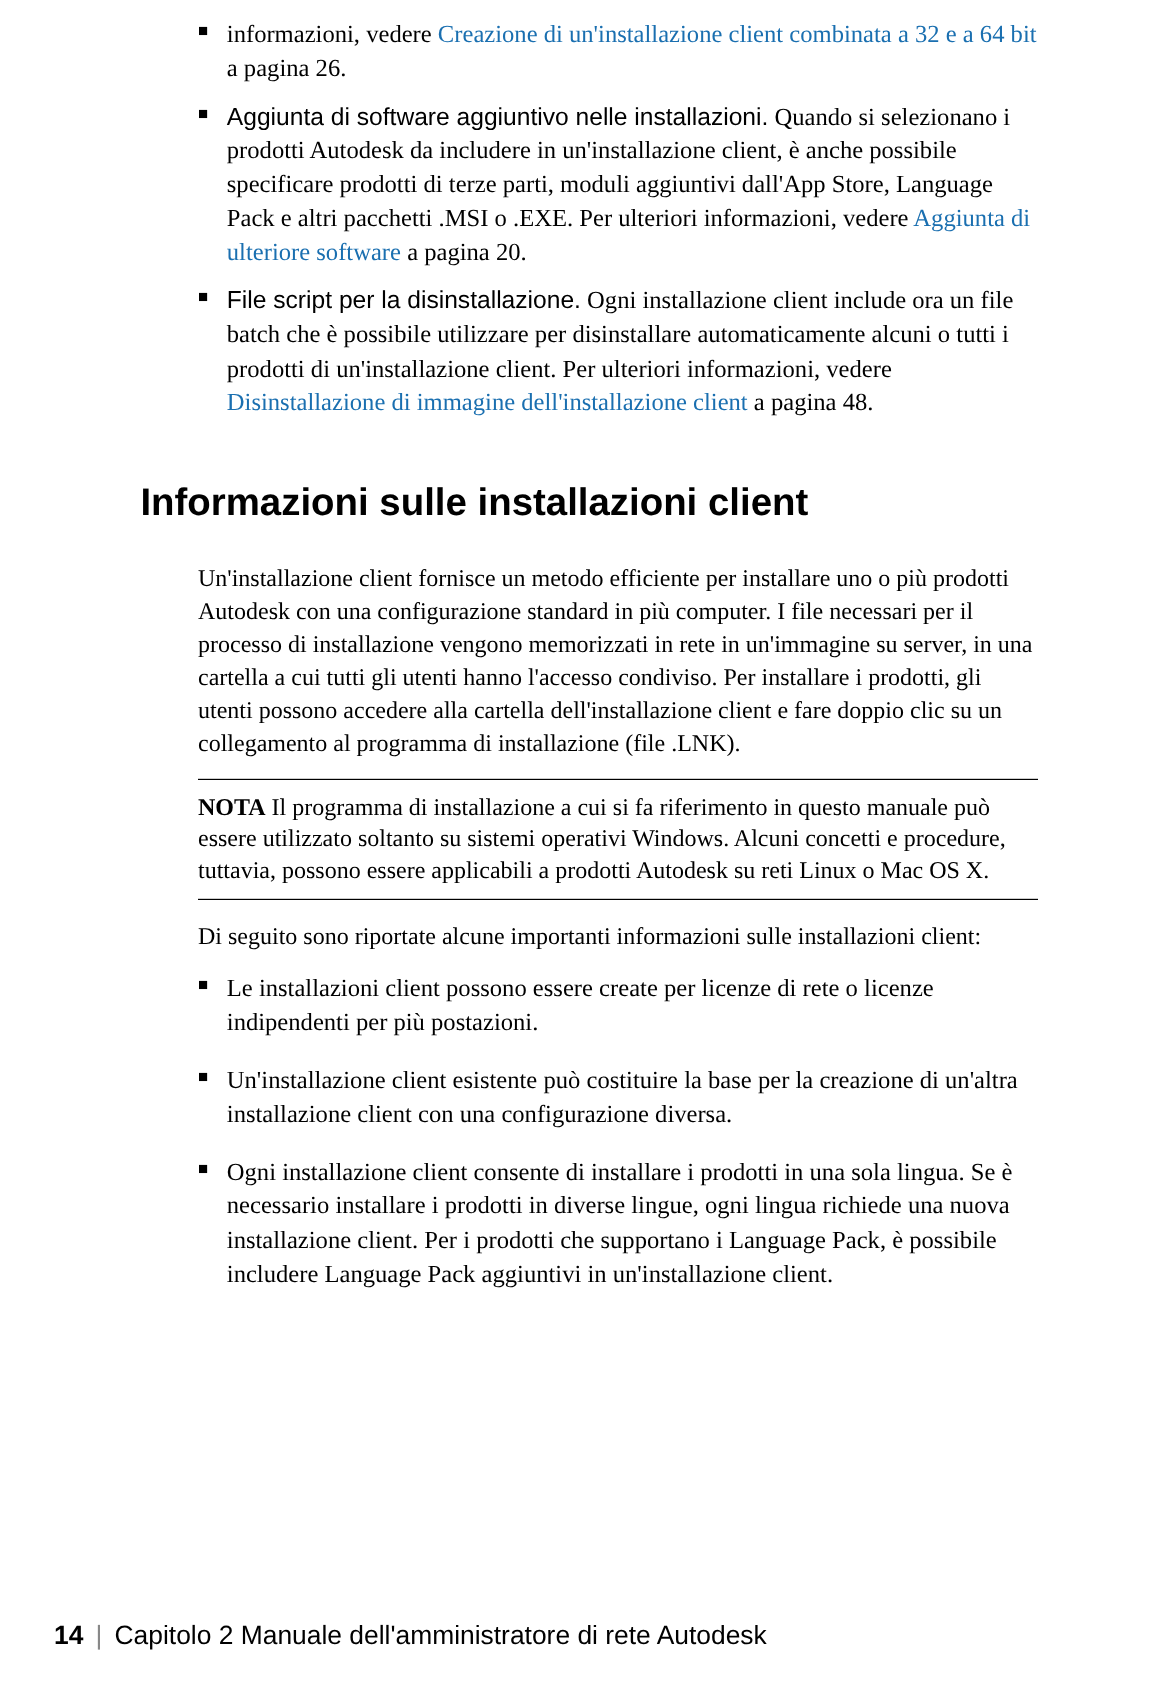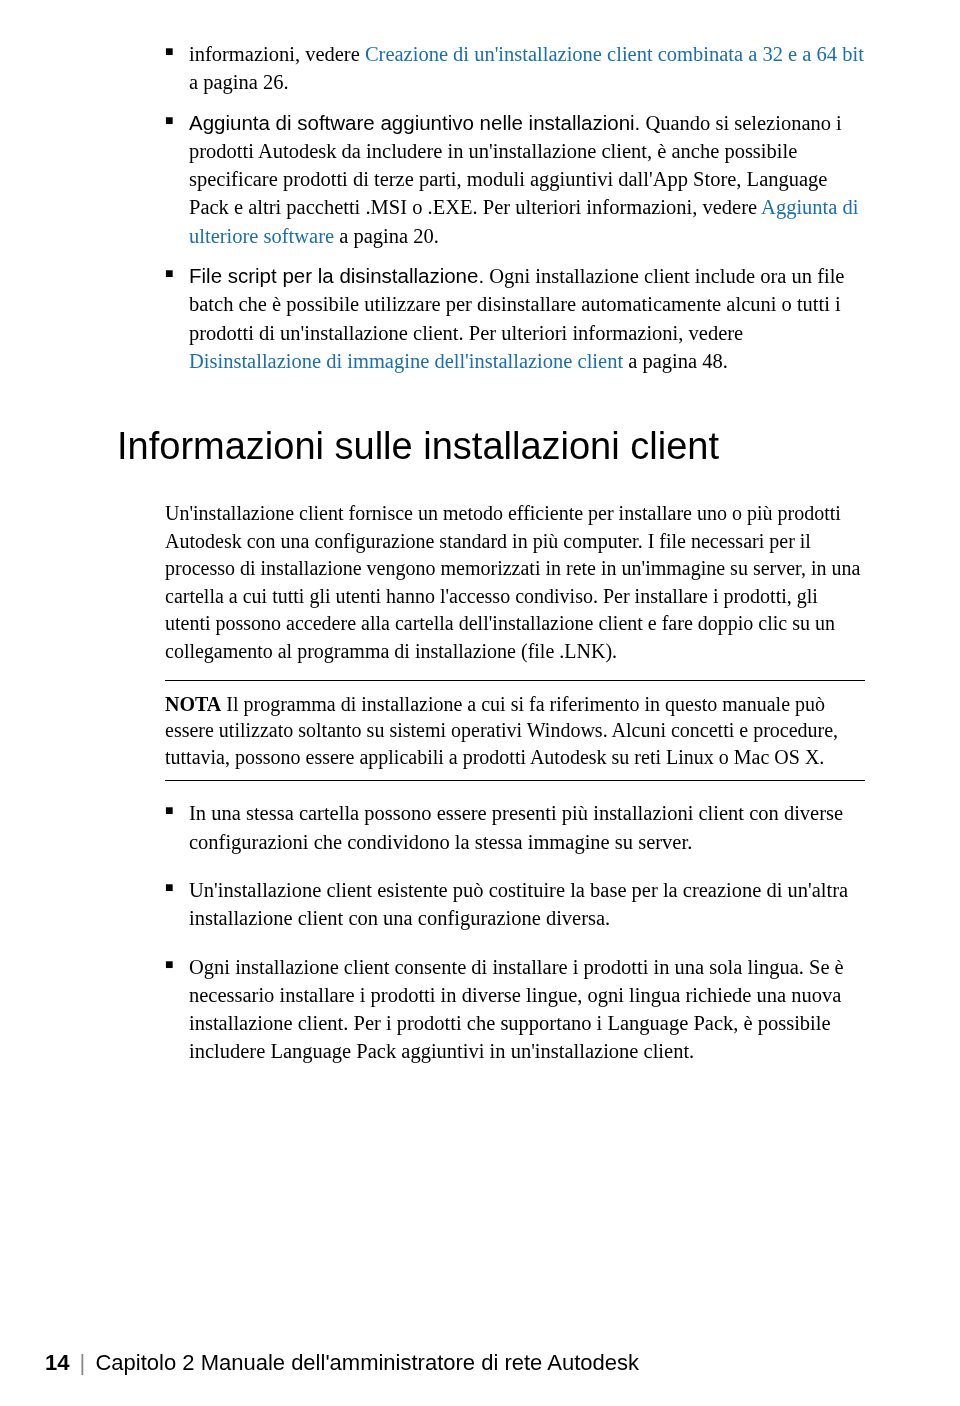--- a/index.html
+++ b/index.html
@@ -10,21 +10,20 @@
     body {
       width: 960px;
       height: 1406px;
       background: #fff;
       font-family: Georgia, 'Times New Roman', serif;
       color: #000;
       position: relative;
     }
     .page {
       padding: 15px 95px 0 165px;
-      margin-top: 25px;
     }
     .bullet-list {
       list-style: none;
       padding-left: 0;
     }
     .bullet-list li {
       position: relative;
       padding-left: 24px;
       margin-bottom: 12px;
       font-size: 20.5px;
@@ -39,22 +38,22 @@
     }
     .link {
       color: #1a6fb0;
     }
     .bold {
       font-weight: normal;
       font-family: Arial, Helvetica, sans-serif;
     }
     h1 {
       font-family: Arial, Helvetica, sans-serif;
-      font-weight: normal;
-      font-size: 38px;
+      font-weight: bold;
+      font-size: 32px;
       margin-top: 50px;
       margin-bottom: 32px;
       margin-left: -48px;
     }
     .body-para {
       font-size: 20px;
       line-height: 1.38;
       margin-bottom: 14px;
     }
     .note-box {
@@ -106,23 +105,24 @@
   </ul>
 
   <h1>Informazioni sulle installazioni client</h1>
 
   <p class="body-para">Un'installazione client fornisce un metodo efficiente per installare uno o più prodotti Autodesk con una configurazione standard in più computer. I file necessari per il processo di installazione vengono memorizzati in rete in un'immagine su server, in una cartella a cui tutti gli utenti hanno l'accesso condiviso. Per installare i prodotti, gli utenti possono accedere alla cartella dell'installazione client e fare doppio clic su un collegamento al programma di installazione (file .LNK).</p>
 
   <div class="note-box">
     <span class="note-label">NOTA</span><span> Il programma di installazione a cui si fa riferimento in questo manuale può essere utilizzato soltanto su sistemi operativi Windows. Alcuni concetti e procedure, tuttavia, possono essere applicabili a prodotti Autodesk su reti Linux o Mac OS X.</span>
   </div>
 
+  <p class="body-para">Di seguito sono riportate alcune importanti informazioni sulle installazioni client:</p>
 
   <ul class="bullet-list second-list">
-    <li>In una stessa cartella possono essere presenti più installazioni client con diverse configurazioni che condividono la stessa immagine su server.</li>
+    <li>Le installazioni client possono essere create per licenze di rete o licenze indipendenti per più postazioni.</li>
     <li>Un'installazione client esistente può costituire la base per la creazione di un'altra installazione client con una configurazione diversa.</li>
     <li>Ogni installazione client consente di installare i prodotti in una sola lingua. Se è necessario installare i prodotti in diverse lingue, ogni lingua richiede una nuova installazione client. Per i prodotti che supportano i Language Pack, è possibile includere Language Pack aggiuntivi in un'installazione client.</li>
   </ul>
 
 </div>
 
 <div class="footer">
   <span class="page-num">14</span>
   <span class="sep">|</span>
   <span>Capitolo 2   Manuale dell'amministratore di rete Autodesk</span>

